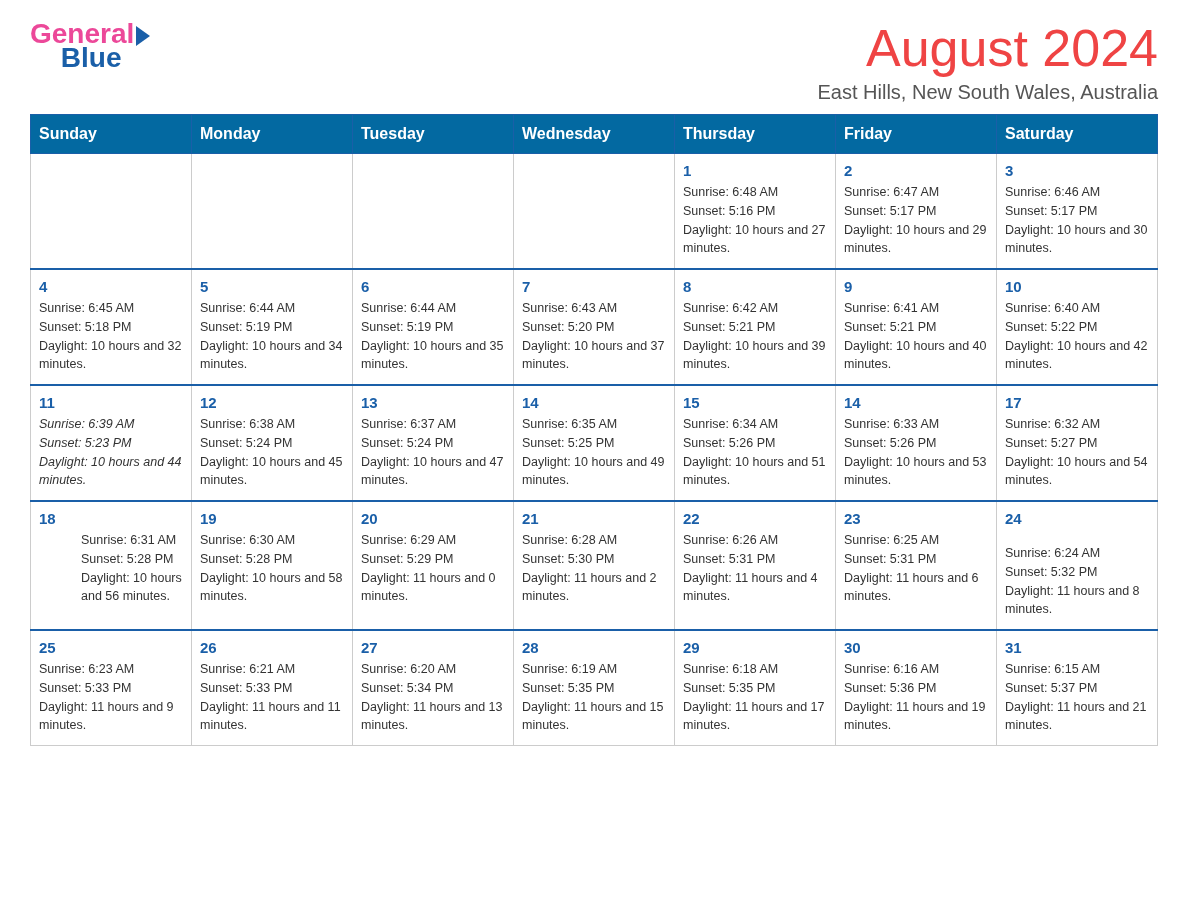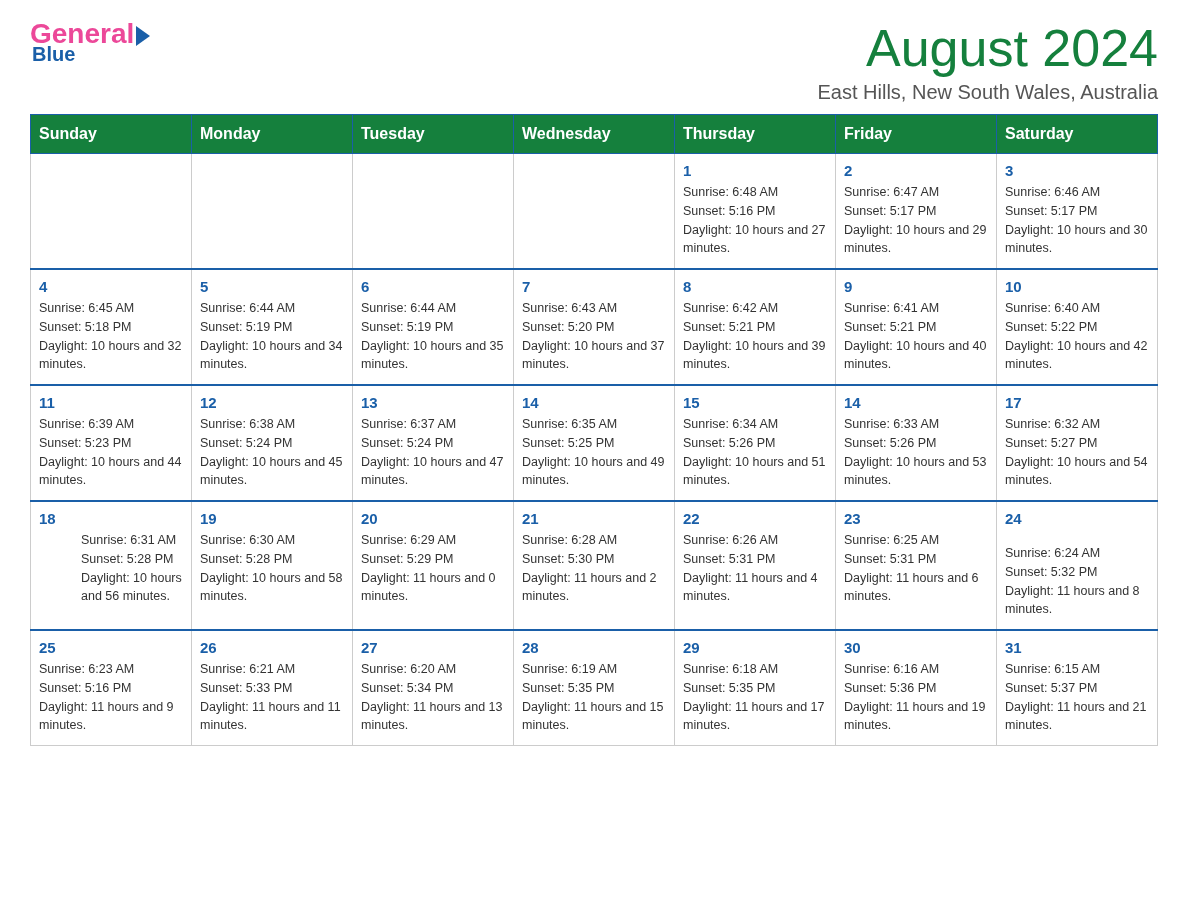--- a/index.html
+++ b/index.html
@@ -42,47 +42,48 @@
     #logo-combined {
       display: flex;
       flex-direction: column;
       line-height: 1;
     }
     #logo-line1 {
       display: flex;
       align-items: center;
     }
     #logo-line2 {
-      font-size: 20px;
+      font-size: 28px;
       font-weight: bold;
       color: #1a5fa8;
       margin-top: -4px;
       padding-left: 2px;
+      text-align: center;
     }
     #title-block {
       text-align: right;
     }
     #month-title {
       font-size: 52px;
       font-weight: normal;
-      color: #15803d;
+      color: #ef4444;
       line-height: 1.1;
     }
     #location-title {
       font-size: 20px;
       color: #555;
       margin-top: 4px;
     }
     #calendar {
       width: 100%;
       border-collapse: collapse;
       margin-top: 10px;
     }
     #calendar thead tr th {
-      background-color: #15803d;
+      background-color: #0369a1;
       color: #fff;
       font-size: 16px;
       font-weight: bold;
       padding: 10px 8px;
       text-align: left;
       border: 1px solid #1a5fa8;
     }
     #calendar tbody tr td {
       vertical-align: top;
       padding: 8px 8px 10px 8px;
@@ -207,21 +208,21 @@
         <td>
           <span class="day-number">10</span>
           <div class="day-info" style="white-space: pre-line;">Sunrise: 6:40 AM
 Sunset: 5:22 PM
 Daylight: 10 hours and 42 minutes.</div>
         </td>
       </tr>
       <tr>
         <td>
           <span class="day-number">11</span>
-          <div class="day-info" style="white-space: pre-line;">Sunrise: 6:39 AM
+          <div class="day-info" style="white-space: pre-line; font-style: italic;">Sunrise: 6:39 AM
 Sunset: 5:23 PM
 Daylight: 10 hours and 44 minutes.</div>
         </td>
         <td>
           <span class="day-number">12</span>
           <div class="day-info" style="white-space: pre-line;">Sunrise: 6:38 AM
 Sunset: 5:24 PM
 Daylight: 10 hours and 45 minutes.</div>
         </td>
         <td>
@@ -296,21 +297,21 @@
           <span class="day-number">24</span>
           <div class="day-info" style="white-space: pre-line; margin-top: 17px;">Sunrise: 6:24 AM
 Sunset: 5:32 PM
 Daylight: 11 hours and 8 minutes.</div>
         </td>
       </tr>
       <tr>
         <td>
           <span class="day-number">25</span>
           <div class="day-info" style="white-space: pre-line;">Sunrise: 6:23 AM
-Sunset: 5:16 PM
+Sunset: 5:33 PM
 Daylight: 11 hours and 9 minutes.</div>
         </td>
         <td>
           <span class="day-number">26</span>
           <div class="day-info" style="white-space: pre-line;">Sunrise: 6:21 AM
 Sunset: 5:33 PM
 Daylight: 11 hours and 11 minutes.</div>
         </td>
         <td>
           <span class="day-number">27</span>

